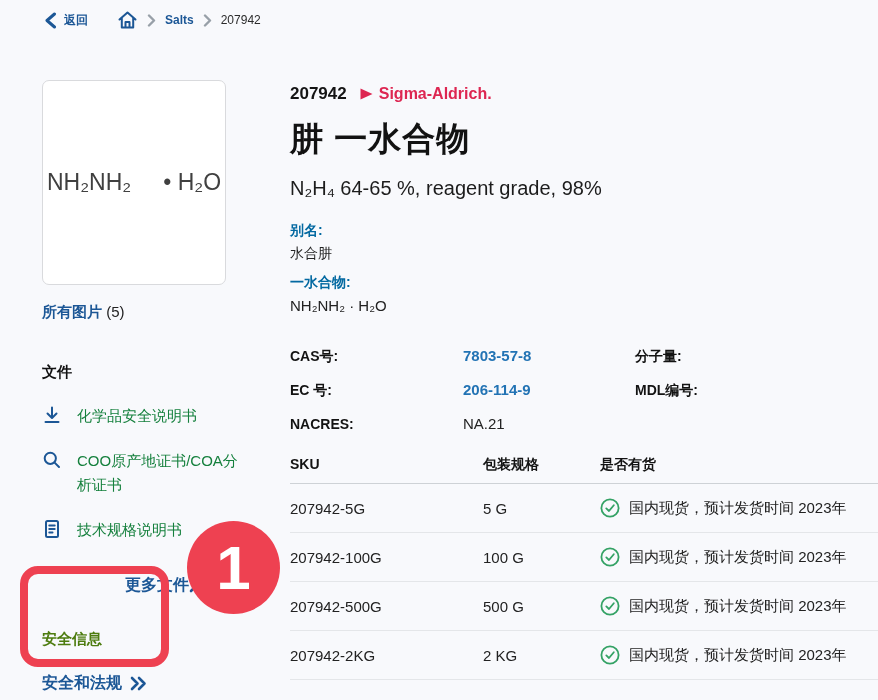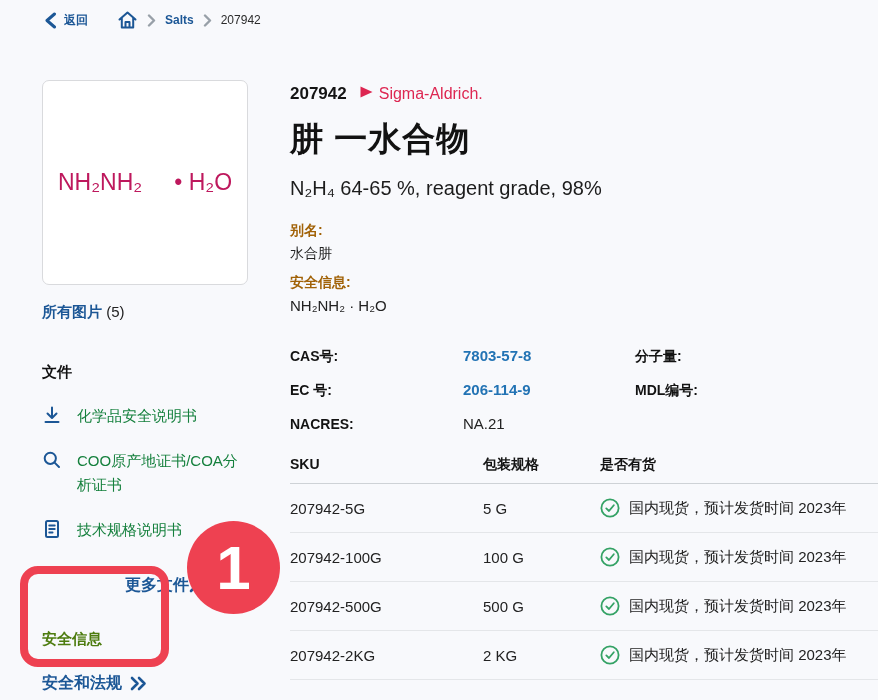--- a/index.html
+++ b/index.html
@@ -17,47 +17,47 @@
   .breadcrumb { position:absolute; left:44px; top:10px; display:flex; align-items:center; gap:9px; font-size:12px; }
   .crumb-back { display:flex; align-items:center; gap:7px; color:#1c5796; font-weight:bold; cursor:pointer; margin-right:20px; }
   .crumb-home { display:flex; align-items:center; cursor:pointer; }
   .crumb-link { color:#1c5796; font-weight:bold; cursor:pointer; }
   .crumb-current { color:#2b2b2b; }
   .crumb-sep { display:flex; align-items:center; }
 
   
   .sidebar { position:absolute; left:42px; top:80px; width:212px; }
   .img-card {
-    width:206px; height:205px; background:#ffffff;
+    width:184px; height:205px; background:#ffffff;
     border:1px solid #d9dadd; border-radius:7px;
     display:flex; align-items:center; justify-content:center; gap:32px;
-    font-size:23px; color:#be185d; cursor:pointer;
+    font-size:23px; color:#404040; cursor:pointer;
   }
   .all-images { margin-top:18px; font-size:15px; }
   .all-images .lnk { color:#1c5796; font-weight:bold; cursor:pointer; }
   .all-images .cnt { color:#222; }
   .files-heading { margin-top:41px; font-size:15px; font-weight:bold; color:#111; }
   .doc-link { margin-top:22px; display:flex; align-items:flex-start; gap:15px; cursor:pointer; }
   .doc-link .lbl { color:#15803d; font-weight:normal; font-size:15px; line-height:1.55; width:172px; }
   .doc-link .ic { flex:0 0 auto; margin-top:1px; }
   .more-link { margin-top:34px; margin-left:35px; display:flex; align-items:center; cursor:pointer;justify-content:center; }
   .more-link .lbl { color:#1c5796; font-weight:bold; font-size:16px; }
   .safety-heading { margin-top:34px; font-size:15px; font-weight:bold; color:#4d7c0f; }
   .safety-link { margin-top:24px; display:flex; align-items:center; gap:8px; cursor:pointer; }
   .safety-link .lbl { color:#1c5796; font-weight:bold; font-size:16px; }
 
   
   .main { position:absolute; left:290px; top:84px; right:0; }
   .prod-head { display:flex; align-items:center; gap:12px; }
   .prod-number { font-size:17px; font-weight:bold; color:#141414; }
-  .brand { display:flex; align-items:flex-start; gap:5px; color:#dd2651; font-weight:normal; font-size:16px; }
+  .brand { display:flex; align-items:center; gap:5px; color:#dd2651; font-weight:bold; font-size:16px; }
   .prod-name { margin-top:13px; font-size:33px; font-weight:bold; color:#121212; letter-spacing:1px; }
   .prod-desc { margin-top:15px; font-size:20px; color:#1c1c1c; }
   .kv { margin-top:22px; font-size:14px; }
-  .kv .k { font-weight:bold; color:#a16207; margin-bottom:5px; }
+  .kv .k { font-weight:bold; color:#0369a1; margin-bottom:5px; }
   .kv .v { color:#222; margin-bottom:11px; }
   .kv .v.formula { font-size:15px; margin-bottom:0; }
 
   .props { margin-top:33px; }
   .prop-row { display:grid; grid-template-columns:173px 172px auto; align-items:baseline; margin-bottom:15px; }
   .prop-label { font-size:14px; font-weight:bold; color:#131313; }
   .prop-value { font-size:15px; color:#222; }
   .prop-value.link { color:#2273b4; font-weight:bold; cursor:pointer; }
 
   
@@ -190,21 +190,21 @@
     </span>
   </div>
 
   <h1 class="prod-name">肼 一水合物</h1>
 
   <div class="prod-desc">N₂H₄ 64-65 %, reagent grade, 98%</div>
 
   <div class="kv">
     <div class="k">别名:</div>
     <div class="v">水合肼</div>
-    <div class="k">安全信息:</div>
+    <div class="k">一水合物:</div>
     <div class="v formula">NH₂NH₂ · H₂O</div>
   </div>
 
   <div class="props">
     <div class="prop-row">
       <span class="prop-label">CAS号:</span>
       <span class="prop-value link">7803-57-8</span>
       <span class="prop-label">分子量:</span>
     </div>
     <div class="prop-row">

